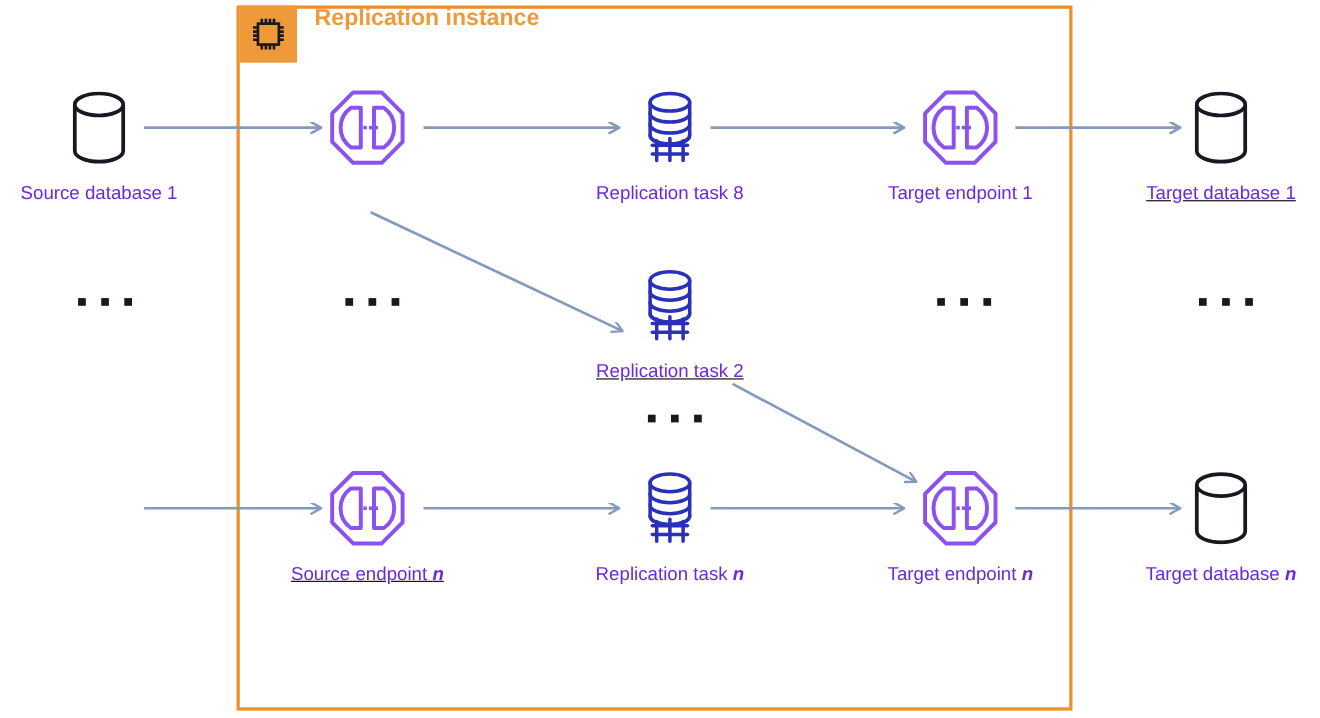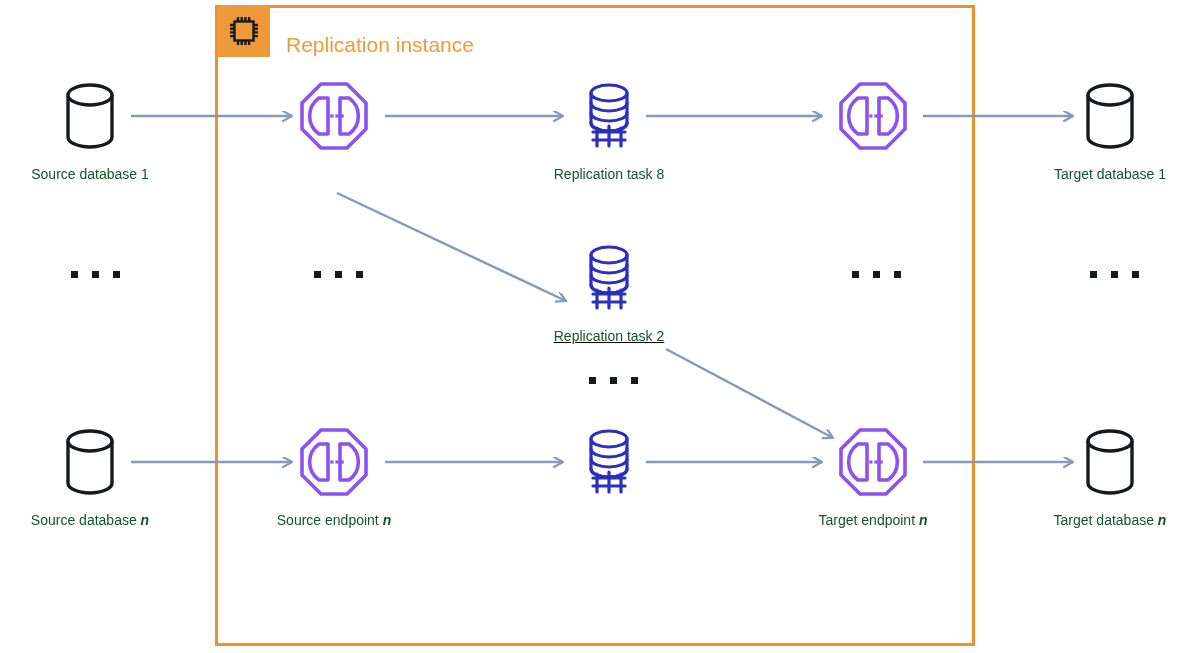--- a/index.html
+++ b/index.html
@@ -28,21 +28,22 @@
     border: 3px solid #ec912d;
     box-sizing: border-box;
     background: transparent;
   }
   .instance-header {
     position: absolute;
     left: 218px;
     top: 5px;
     height: 52px;
     display: flex;
-    align-items: flex-end;
+    align-items: flex-start;
+    font-weight: bold;
   }
   .instance-badge {
     width: 52px;
     height: 52px;
     background: #ee9a3a;
     display: flex;
     align-items: center;
     justify-content: center;
     flex: 0 0 auto;
   }
@@ -60,22 +61,22 @@
     text-align: center;
   }
   .node .glyph {
     height: 76px;
     display: flex;
     align-items: center;
     justify-content: center;
   }
   .node .caption {
     margin-top: 12px;
-    font-size: 14px;
-    color: #14532d;
+    font-size: 17px;
+    color: #6d28d9;
     white-space: nowrap;
   }
   .caption em {
     font-style: italic;
     font-weight: bold;
   }
 
   
   .dots {
     position: absolute;
@@ -191,23 +192,24 @@
         <path d="M22 3 H48 L67 22 V48 L48 67 H22 L3 48 V22 Z"></path>
         <path d="M29 17 H20 a22 22 0 0 0 0 36 h9 Z"></path>
         <path d="M41 17 h9 a22 22 0 0 1 0 36 h-9 Z"></path>
         <g fill="#8c52f0" stroke="none">
           <rect x="31.3" y="33.4" width="3.2" height="3.2"></rect>
           <rect x="36.4" y="33.4" width="3.2" height="3.2"></rect>
           <rect x="41.5" y="33.4" width="3.2" height="3.2"></rect>
         </g>
       </svg>
     </div>
-  </div>
-
-  <div class="node" style="left:1030px; top:78px;">
+    <div class="caption">Target endpoint 1</div>
+  </div>
+
+  <div class="node" style="left:1030px; top:78px;text-decoration:underline;">
     <div class="glyph">
       <svg width="52" height="66" viewBox="0 0 52 66" xmlns="http://www.w3.org/2000/svg" fill="#ffffff" stroke="#16191f" stroke-width="3.4">
         <path d="M4 12 v42 a22 10 0 0 0 44 0 v-42"></path>
         <ellipse cx="26" cy="12" rx="22" ry="10"></ellipse>
       </svg>
     </div>
     <div class="caption">Target database 1</div>
   </div>
 
   <div class="dots" style="left:71px; top:271px;">
@@ -247,31 +249,22 @@
     </div>
     <div class="caption">Replication task 2</div>
   </div>
 
   <div class="dots" style="left:589px; top:377px;">
     <span></span>
       <span></span>
       <span></span>
   </div>
 
-  <div class="node" style="left:10px; top:424px;">
-    <div class="glyph">
-      <svg width="52" height="66" viewBox="0 0 52 66" xmlns="http://www.w3.org/2000/svg" fill="#ffffff" stroke="#16191f" stroke-width="3.4">
-        <path d="M4 12 v42 a22 10 0 0 0 44 0 v-42"></path>
-        <ellipse cx="26" cy="12" rx="22" ry="10"></ellipse>
-      </svg>
-    </div>
-    <div class="caption">Source database <em>n</em></div>
-  </div>
-
-  <div class="node" style="left:254px; top:424px;">
+
+  <div class="node" style="left:254px; top:424px;text-decoration:underline;">
     <div class="glyph">
       <svg width="70" height="70" viewBox="0 0 70 70" xmlns="http://www.w3.org/2000/svg" fill="none" stroke="#8c52f0" stroke-width="3.6" stroke-linejoin="round">
         <path d="M22 3 H48 L67 22 V48 L48 67 H22 L3 48 V22 Z"></path>
         <path d="M29 17 H20 a22 22 0 0 0 0 36 h9 Z"></path>
         <path d="M41 17 h9 a22 22 0 0 1 0 36 h-9 Z"></path>
         <g fill="#8c52f0" stroke="none">
           <rect x="31.3" y="33.4" width="3.2" height="3.2"></rect>
           <rect x="36.4" y="33.4" width="3.2" height="3.2"></rect>
           <rect x="41.5" y="33.4" width="3.2" height="3.2"></rect>
         </g>
@@ -287,20 +280,21 @@
         <path d="M10 11 v30 a18 8 0 0 0 36 0 V11"></path>
         <path d="M10 21 a18 8 0 0 0 36 0"></path>
         <path d="M10 31 a18 8 0 0 0 36 0"></path>
         <path d="M10 41 a18 8 0 0 0 36 0"></path>
         <path d="M12 50 h32"></path>
         <path d="M16 46 v18 M40 46 v18"></path>
         <path d="M28 44 v20"></path>
         <path d="M12 58 h32"></path>
       </svg>
     </div>
+    <div class="caption">Replication task <em>n</em></div>
   </div>
 
   <div class="node" style="left:793px; top:424px;">
     <div class="glyph">
       <svg width="70" height="70" viewBox="0 0 70 70" xmlns="http://www.w3.org/2000/svg" fill="none" stroke="#8c52f0" stroke-width="3.6" stroke-linejoin="round">
         <path d="M22 3 H48 L67 22 V48 L48 67 H22 L3 48 V22 Z"></path>
         <path d="M29 17 H20 a22 22 0 0 0 0 36 h9 Z"></path>
         <path d="M41 17 h9 a22 22 0 0 1 0 36 h-9 Z"></path>
         <g fill="#8c52f0" stroke="none">
           <rect x="31.3" y="33.4" width="3.2" height="3.2"></rect>

